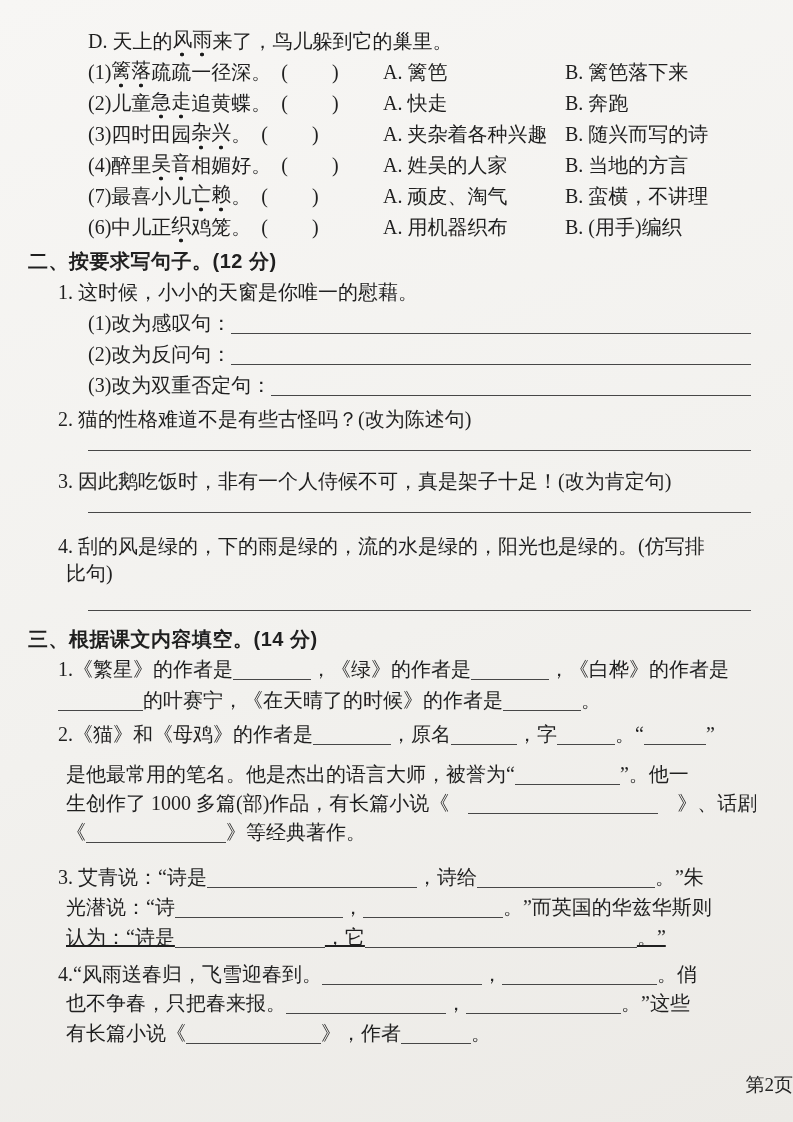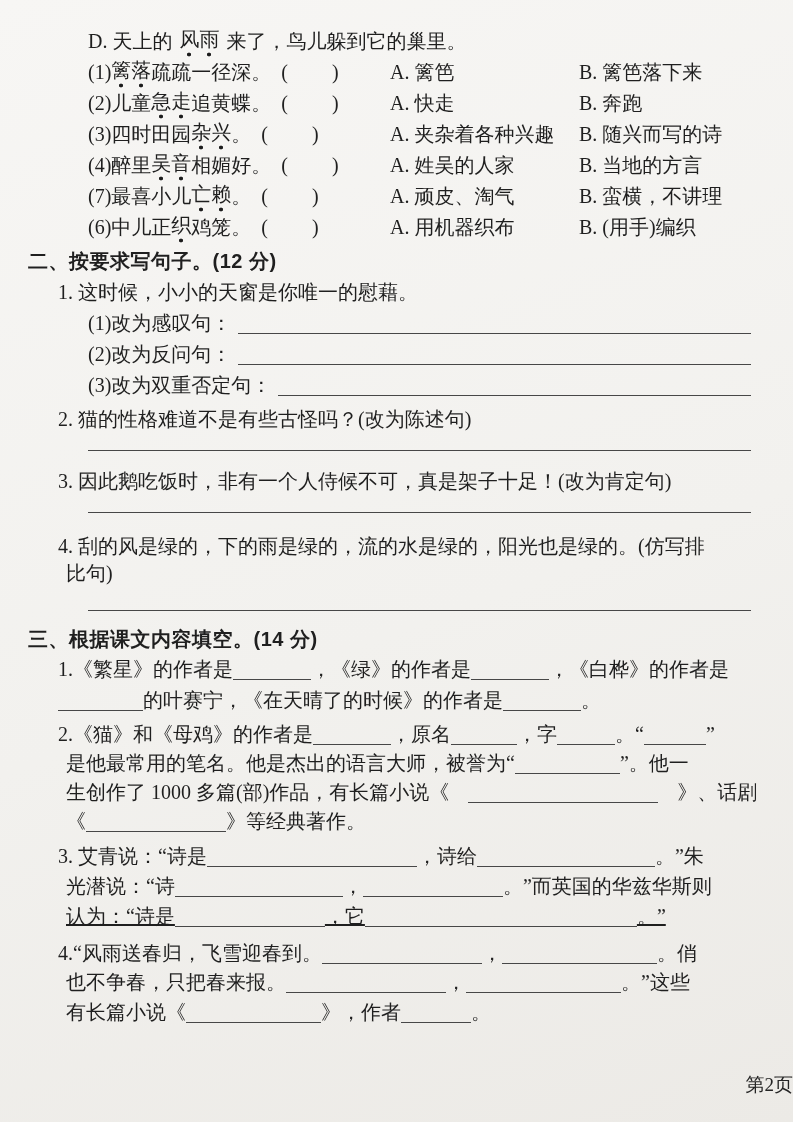--- a/index.html
+++ b/index.html
@@ -19,21 +19,21 @@
   .line{
     display:flex;
     align-items:flex-end;
     flex-wrap:nowrap;
     margin-top:9px;
     white-space:pre;
   }
   .ind0{padding-left:0;}
   .ind1{padding-left:30px;}
   .ind1c{padding-left:38px;}
-  .ind2{padding-left:60px;gap:7px;}
+  .ind2{padding-left:60px;}
   .hd{
     font-family:"Liberation Sans","DejaVu Sans",sans-serif;
     font-weight:700;
     letter-spacing:0.5px;
   }
   .t{flex-shrink:0;}
   .em{
     background-image:radial-gradient(circle,#1d1d1d 1.7px,rgba(0,0,0,0) 2.2px);
     background-size:1em 5px;
     background-repeat:repeat-x;
@@ -80,24 +80,24 @@
       <div class="line ind2 ansrow" style="margin-top: 9px; height: 12px;"><span class="blank fill"></span></div>
       <div class="line ind1" style="margin-top: 19px;"><span class="t">3. 因此鹅吃饭时，非有一个人侍候不可，真是架子十足！(改为肯定句)</span></div>
       <div class="line ind2 ansrow" style="margin-top: 9px; height: 12px;"><span class="blank fill"></span></div>
       <div class="line ind1" style="margin-top: 22px;"><span class="t">4. 刮的风是绿的，下的雨是绿的，流的水是绿的，阳光也是绿的。(仿写排</span></div>
       <div class="line ind1c" style="margin-top: 5px;"><span class="t">比句)</span></div>
       <div class="line ind2 ansrow" style="margin-top: 15px; height: 12px;"><span class="blank fill"></span></div>
       <div class="line ind0 hd" style="margin-top: 17px;"><span class="t">三、根据课文内容填空。(14 分)</span></div>
       <div class="line ind1" style="margin-top: 8px;"><span class="t">1.《繁星》的作者是</span><span class="blank" style="width: 78px;"></span><span class="t">，《绿》的作者是</span><span class="blank" style="width: 78px;"></span><span class="t">，《白桦》的作者是</span></div>
       <div class="line ind1"><span class="blank" style="width: 85px;"></span><span class="t">的叶赛宁，《在天晴了的时候》的作者是</span><span class="blank" style="width: 78px;"></span><span class="t">。</span></div>
       <div class="line ind1" style="margin-top: 12px;"><span class="t">2.《猫》和《母鸡》的作者是</span><span class="blank" style="width: 78px;"></span><span class="t">，原名</span><span class="blank" style="width: 66px;"></span><span class="t">，字</span><span class="blank" style="width: 58px;"></span><span class="t">。“</span><span class="blank" style="width: 62px;"></span><span class="t">”</span></div>
-      <div class="line ind1c" style="margin-top: 7px;"><span class="t">是他最常用的笔名。他是杰出的语言大师，被誉为“</span><span class="blank" style="width: 105px;"></span><span class="t">”。他一</span></div>
+      <div class="line ind1c" style="margin-top: 18px;"><span class="t">是他最常用的笔名。他是杰出的语言大师，被誉为“</span><span class="blank" style="width: 105px;"></span><span class="t">”。他一</span></div>
       <div class="line ind1c" style="margin-top: 7px; gap: 19px;"><span class="t">生创作了 1000 多篇(部)作品，有长篇小说《</span><span class="blank" style="width: 190px;"></span><span class="t">》、话剧</span></div>
       <div class="line ind1c" style="margin-top: 7px;"><span class="t">《</span><span class="blank" style="width: 140px;"></span><span class="t">》等经典著作。</span></div>
-      <div class="line ind1" style="margin-top: 13px;"><span class="t">3. 艾青说：“诗是</span><span class="blank" style="width: 210px;"></span><span class="t">，诗给</span><span class="blank" style="width: 178px;"></span><span class="t">。”朱</span></div>
+      <div class="line ind1" style="margin-top: 23px;"><span class="t">3. 艾青说：“诗是</span><span class="blank" style="width: 210px;"></span><span class="t">，诗给</span><span class="blank" style="width: 178px;"></span><span class="t">。”朱</span></div>
       <div class="line ind1c" style="margin-top: 8px;"><span class="t">光潜说：“诗</span><span class="blank" style="width: 168px;"></span><span class="t">，</span><span class="blank" style="width: 140px;"></span><span class="t">。”而英国的华兹华斯则</span></div>
       <div class="line ind1c" style="margin-top: 8px; text-decoration: underline;"><span class="t">认为：“诗是</span><span class="blank" style="width: 150px;"></span><span class="t">，它</span><span class="blank" style="width: 272px;"></span><span class="t">。”</span></div>
       <div class="line ind1" style="margin-top: 15px;"><span class="t">4.“风雨送春归，飞雪迎春到。</span><span class="blank" style="width: 160px;"></span><span class="t">，</span><span class="blank" style="width: 155px;"></span><span class="t">。俏</span></div>
       <div class="line ind1c" style="margin-top: 7px;"><span class="t">也不争春，只把春来报。</span><span class="blank" style="width: 160px;"></span><span class="t">，</span><span class="blank" style="width: 155px;"></span><span class="t">。”这些</span></div>
       <div class="line ind1c" style="margin-top: 8px;"><span class="t">有长篇小说《</span><span class="blank" style="width: 135px;"></span><span class="t">》，作者</span><span class="blank" style="width: 70px;"></span><span class="t">。</span></div>
     </div>
   <div class="footer">第2页</div>
 </div>
 
 </body></html>

